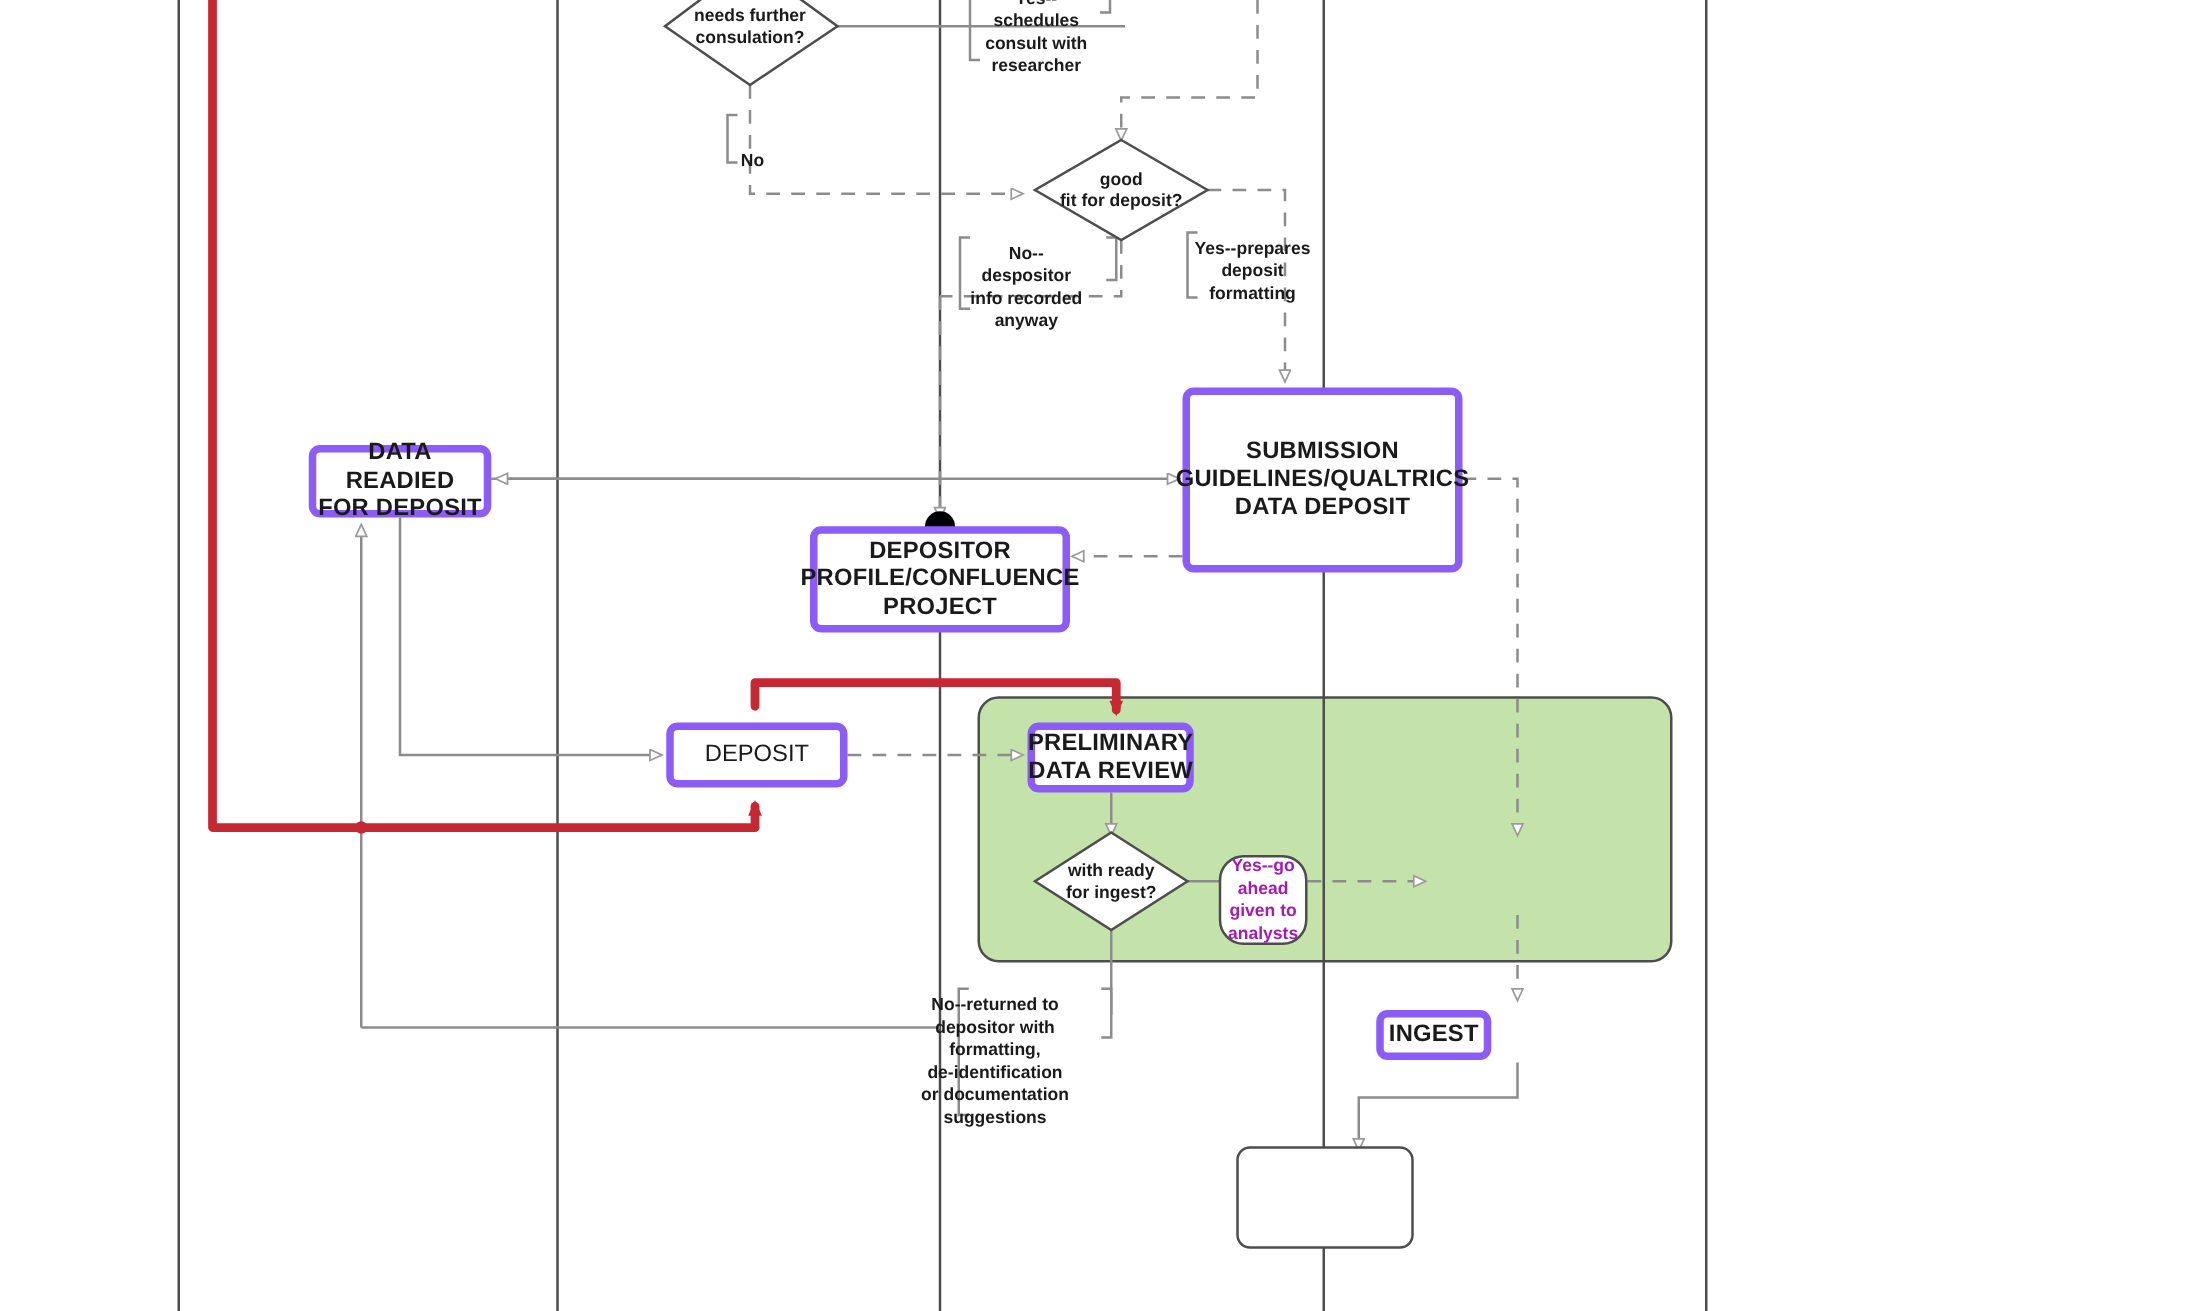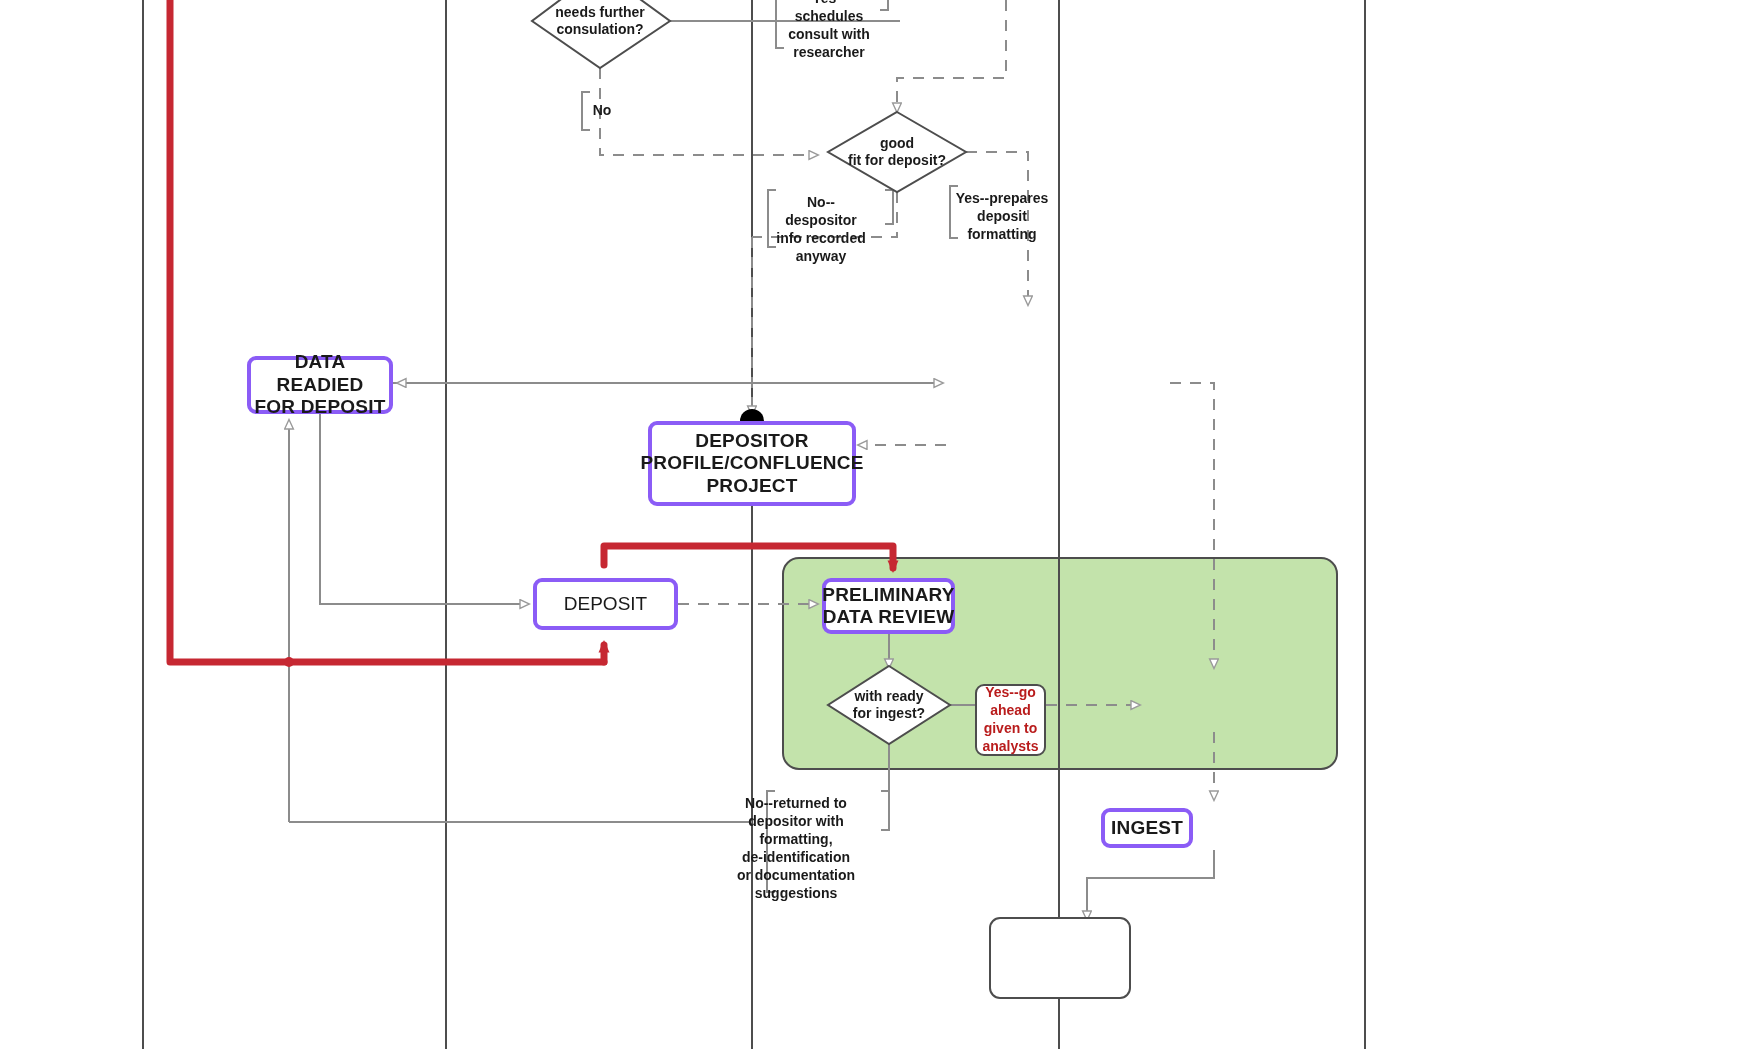--- a/index.html
+++ b/index.html
@@ -27,21 +27,21 @@
     height: 1049px;
   }
   .node {
     position: absolute;
     box-sizing: border-box;
     display: flex;
     align-items: center;
     justify-content: center;
     text-align: center;
     background: #ffffff;
-    border: 4px solid #8b5cf6;
+    border: 6px solid #8b5cf6;
     border-radius: 9px;
     color: #1a1a1a;
     line-height: 1.18;
     z-index: 4;
   }
   .node.activity {
     font-size: 19px;
     font-weight: 700;
     letter-spacing: 0.2px;
   }
@@ -51,24 +51,24 @@
   }
   .note {
     position: absolute;
     box-sizing: border-box;
     display: flex;
     align-items: center;
     justify-content: center;
     text-align: center;
     background: #ffffff;
     border: 2px solid #4d4d4d;
-    border-radius: 9px;
+    border-radius: 20px;
     font-size: 14px;
     font-weight: 700;
-    color: #b91c1c;
+    color: #a21caf;
     line-height: 1.28;
     z-index: 5;
   }
   .plain-label {
     position: absolute;
     text-align: center;
     font-size: 14px;
     font-weight: 700;
     color: #1a1a1a;
     line-height: 1.28;
@@ -215,34 +215,37 @@
   <div class="diamond-text" style="left:828px; top:676px; width:122px; height:58px;">with ready
 for ingest?</div>
 
   <div class="node activity" style="left:247px; top:356px; width:146px; height:58px; white-space:pre-line;">DATA READIED
 FOR DEPOSIT</div>
 
   <div class="node activity" style="left:648px; top:421px; width:208px; height:85px; white-space:pre-line;">DEPOSITOR
 PROFILE/CONFLUENCE
 PROJECT</div>
 
+  <div class="node activity" style="left:946px; top:310px; width:224px; height:148px; white-space:pre-line;">SUBMISSION
+GUIDELINES/QUALTRICS
+DATA DEPOSIT</div>
 
   <div class="node deposit" style="left:533px; top:578px; width:145px; height:52px; white-space:pre-line;">DEPOSIT</div>
 
   <div class="node activity" style="left:822px; top:578px; width:133px; height:56px; white-space:pre-line;">PRELIMINARY
 DATA REVIEW</div>
 
 
   <div class="node activity" style="left:1101px; top:808px; width:92px; height:40px; white-space:pre-line;">INGEST</div>
 
   <div class="plain-label" style="left:781px; top:-10px; width:96px;">Yes--schedules
 consult with
 researcher</div>
 
-  <div class="plain-label" style="left:588px; top:102px; width:28px;">No</div>
+  <div class="plain-label" style="left:588px; top:120px; width:28px;">No</div>
 
   <div class="plain-label" style="left:773px; top:194px; width:96px;">No--despositor
 info recorded
 anyway</div>
 
   <div class="plain-label" style="left:955px; top:190px; width:94px;">Yes--prepares
 deposit
 formatting</div>
 
   <div class="note" style="left:975px; top:684px; width:71px; height:72px; white-space:pre-line;">Yes--go

